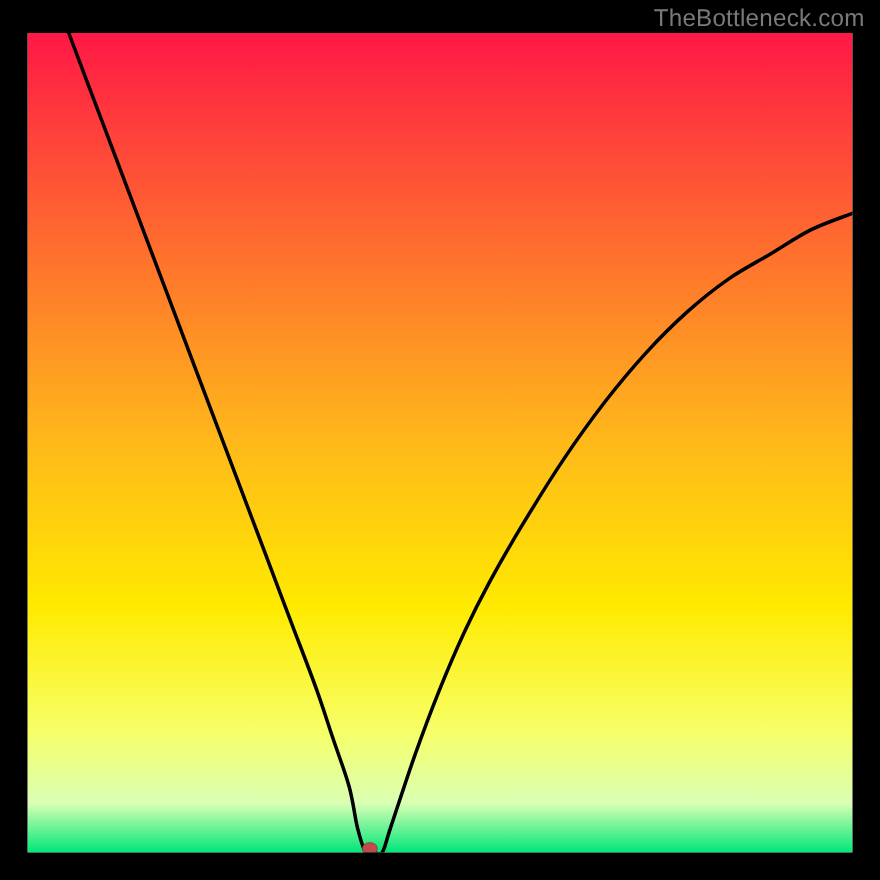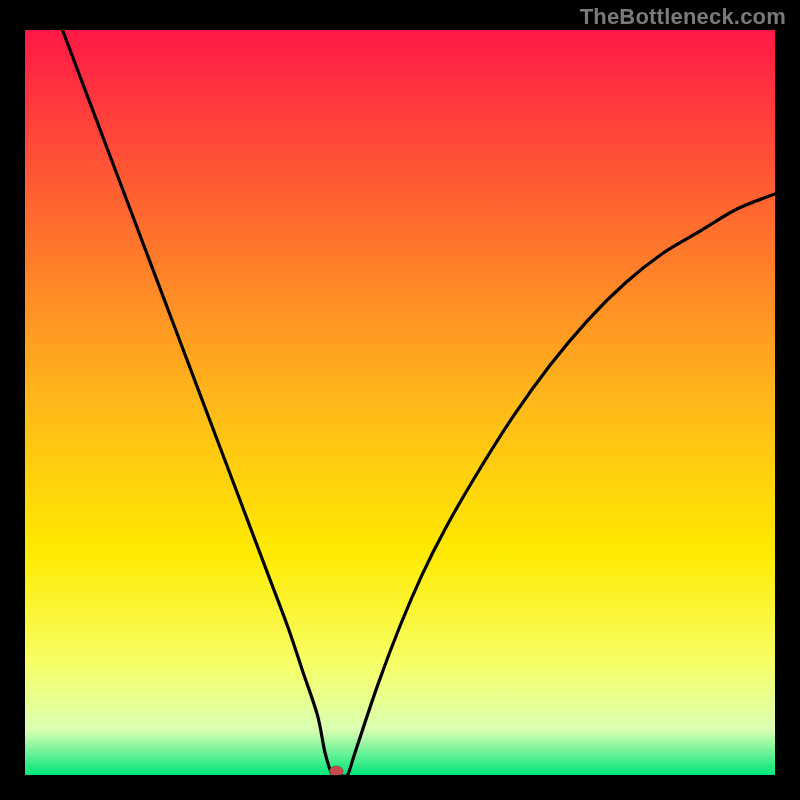--- a/index.html
+++ b/index.html
@@ -11,21 +11,21 @@
   .wrapper {
     position: relative;
     width: 800px;
     height: 800px;
   }
   .watermark {
     position: absolute;
     top: 4px;
     right: 14px;
     font-size: 22px;
-    font-weight: 700;
+    font-weight: 400;
     color: #7a7a7a;
     letter-spacing: 0.2px;
   }
   .chart {
     position: absolute;
     left: 0;
     top: 0;
     width: 800px;
     height: 800px;
   }

